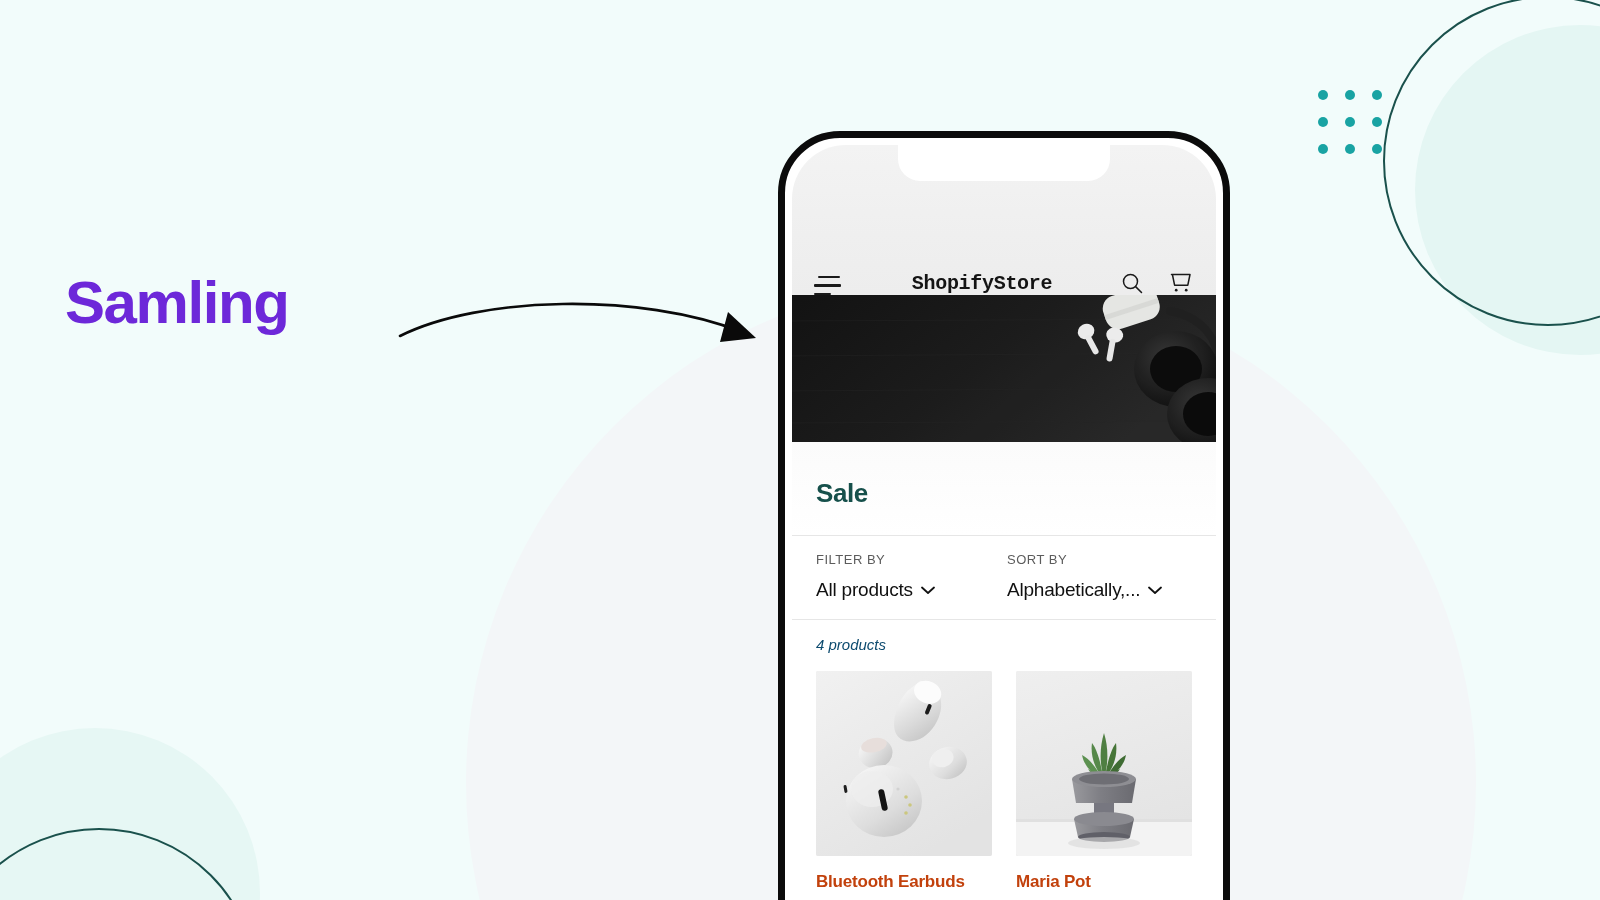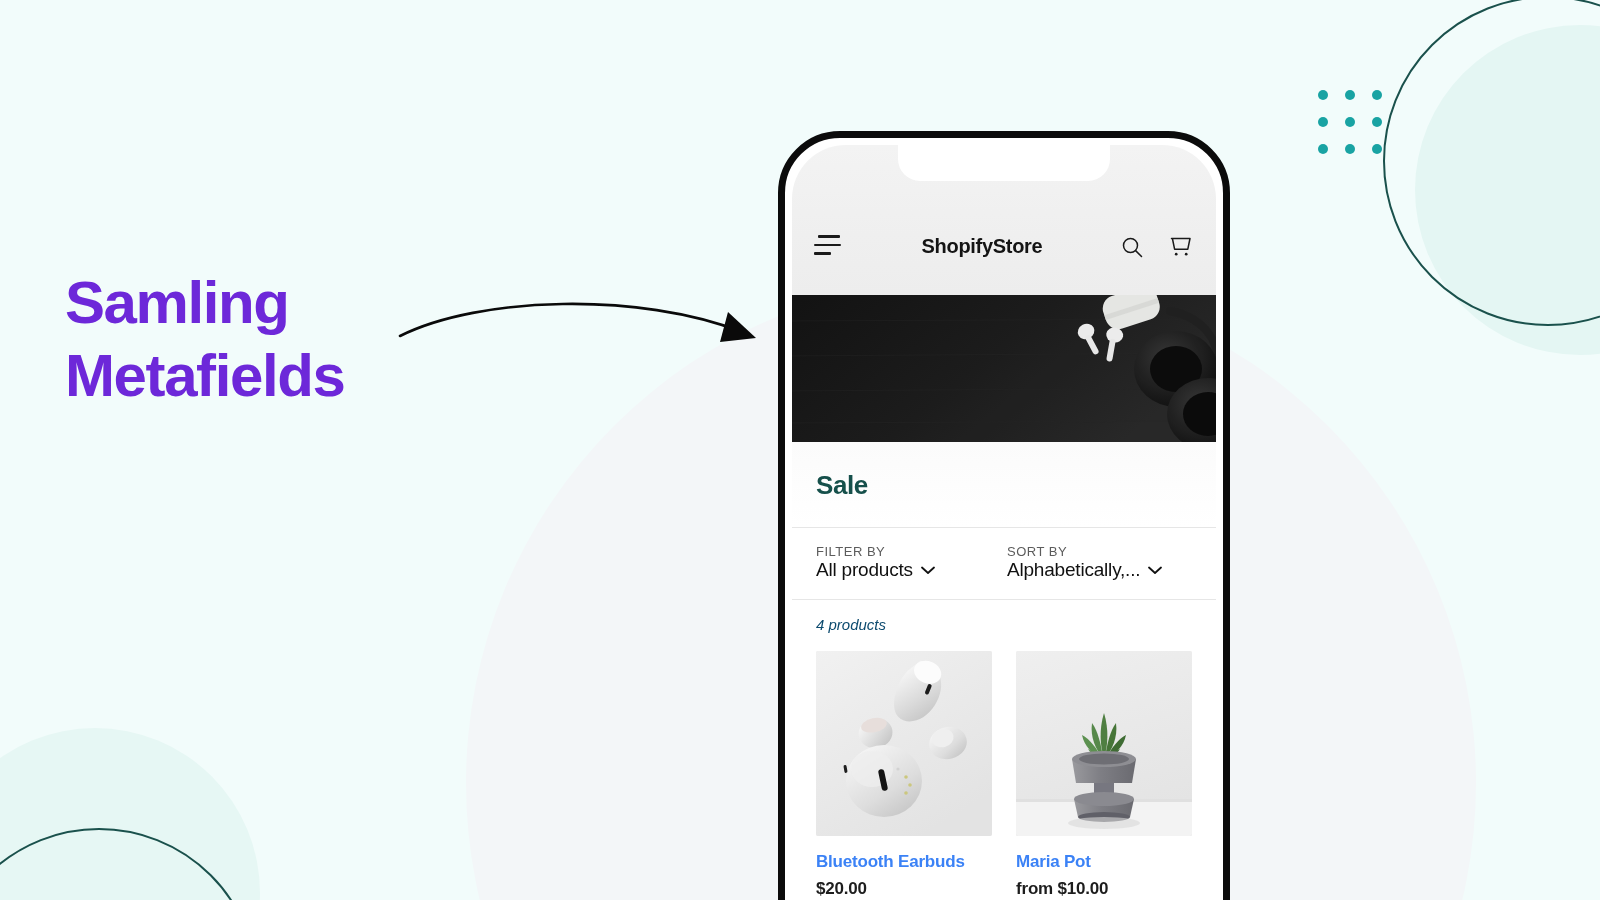--- a/index.html
+++ b/index.html
@@ -121,24 +121,25 @@
     top:0;
     width:212px; height:36px;
     background:#ffffff;
     border-bottom-left-radius:22px;
     border-bottom-right-radius:22px;
   }
 
   
   .store-header {
     display:flex;
-    align-items:flex-start;
+    align-items:flex-end;
     height:60px;
     padding:0 22px;
     background:linear-gradient(180deg,#EFEFEF 0%, #EDEDED 100%);
+    font-family:Liberation Mono, monospace;
   }
   .hamburger {
     width:30px;
     display:flex; flex-direction:column; gap:6px;
     cursor:pointer;
   }
   .hamburger span { display:block; height:2.5px; background:#1A1A1A; border-radius:1px; }
   .hamburger span:nth-child(1) { width:22px; margin-left:4px; }
   .hamburger span:nth-child(2) { width:27px; margin-left:0; }
   .hamburger span:nth-child(3) { width:17px; margin-left:0; }
@@ -158,21 +159,21 @@
   .banner {
     position:relative;
     height:147px;
     overflow:hidden;
     background:#171717;
   }
   .banner svg { position:absolute; inset:0; width:100%; height:100%; }
 
   
   .coll-title-wrap {
-    padding:28px 24px 26px;
+    padding:36px 24px 26px;
     background:linear-gradient(180deg,#FBFBFB 0%, #FFFFFF 100%);
     border-bottom:1px solid #E6E6E6;
   }
   .coll-title {
     font-size:26px;
     font-weight:700;
     color:#16504B;
     letter-spacing:-0.4px;
   }
 
@@ -181,21 +182,21 @@
     display:flex;
     padding:16px 24px 18px;
     border-bottom:1px solid #E6E6E6;
   }
   .filter-col { flex:1; }
   .filter-col:last-child { padding-left:6px; }
   .filter-label {
     font-size:13px;
     color:#5C5C5C;
     letter-spacing:0.5px;
-    margin-bottom:0;
+    margin-bottom:12px;
   }
   .filter-value {
     display:flex; align-items:center; gap:8px;
     font-size:19px;
     color:#111111;
     letter-spacing:-0.2px;
     cursor:pointer;
   }
   .chev { width:14px; height:9px; flex:none; }
 
@@ -219,21 +220,21 @@
     border-radius:2px;
     overflow:hidden;
     position:relative;
     background:#EDEDED;
   }
   .prod-img svg { position:absolute; inset:0; width:100%; height:100%; }
   .prod-name {
     margin-top:16px;
     font-size:17px;
     font-weight:700;
-    color:#3b82f6;
+    color:#c2410c;
     letter-spacing:-0.2px;
   }
   .prod-price {
     margin-top:7px;
     font-size:17px;
     font-weight:700;
     color:#1D1D1D;
     letter-spacing:-0.2px;
   }
 </style>
@@ -261,21 +262,20 @@
 
   <svg class="arrow-svg" viewBox="0 0 400 100">
     <path d="M10,48 C90,8 250,4 352,44" fill="none" stroke="#0A0A0A" stroke-width="2.6" stroke-linecap="round"></path>
     <path d="M338,24 L366,50 L330,54 Z" fill="#0A0A0A"></path>
   </svg>
 </div>
 
 <div class="copy">
   <h1 class="headline">
     <span>Samling</span><br>
-    <span>Metafields</span>
   </h1>
 </div>
 
 <div class="phone">
   <div class="phone-screen">
 
     <div class="notch-bar">
       <div class="notch"></div>
     </div>
 

